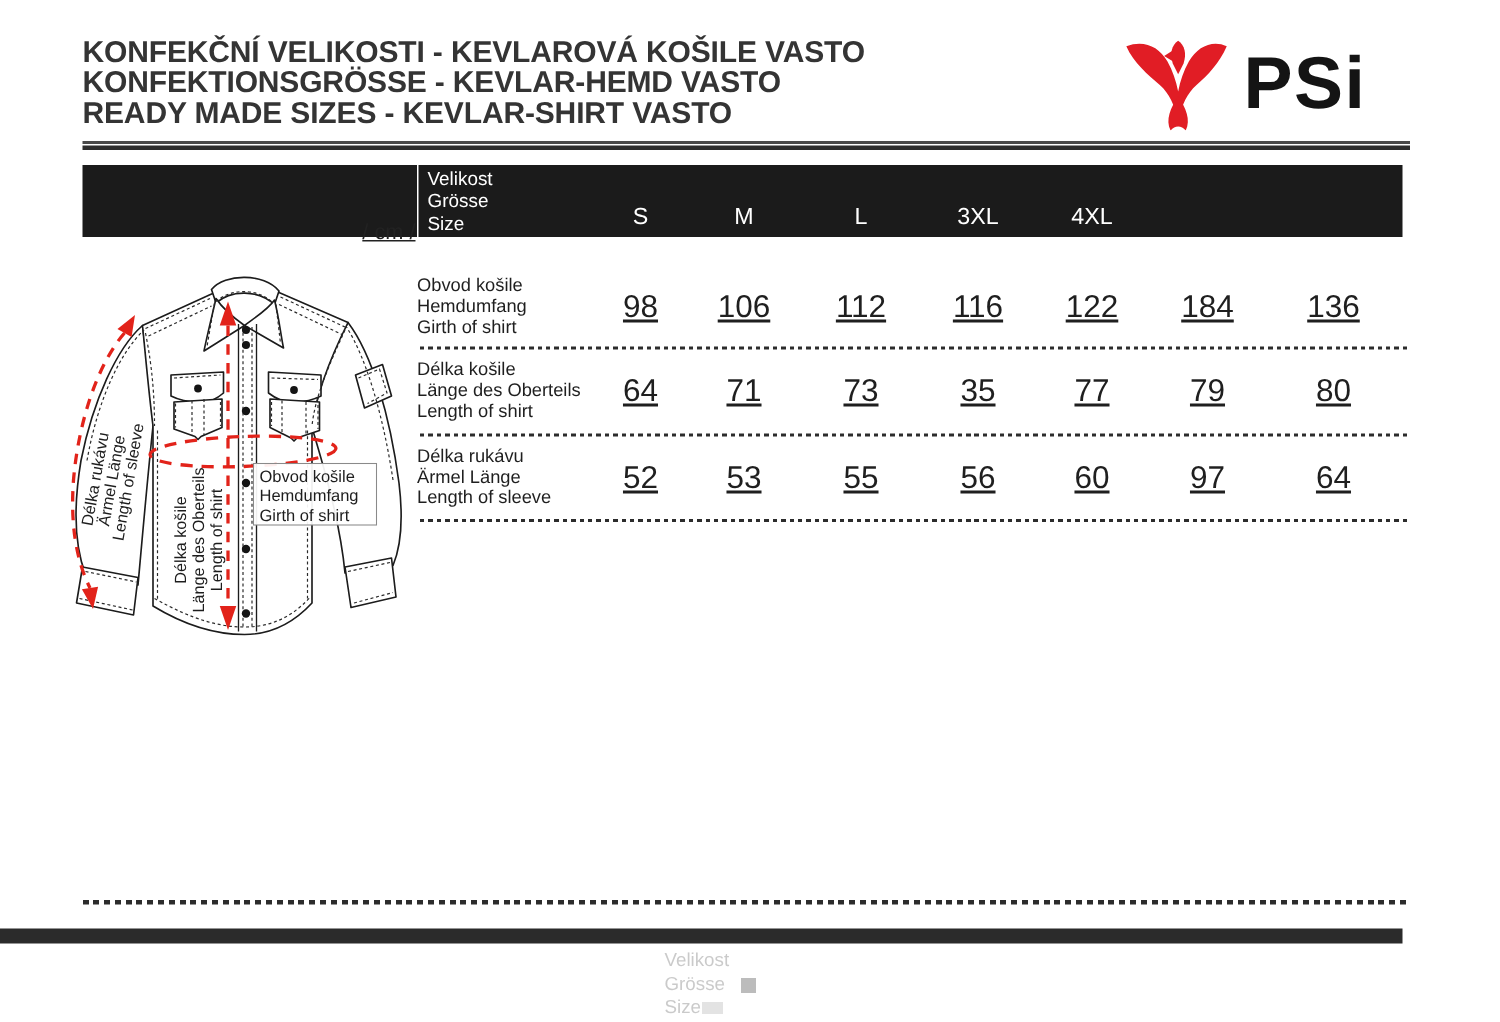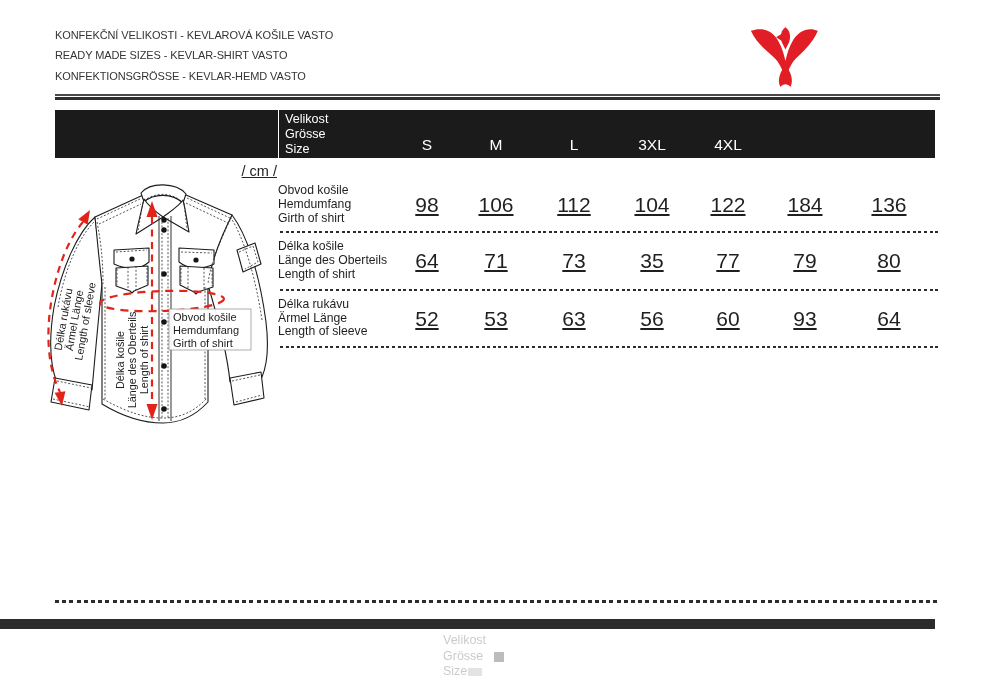--- a/index.html
+++ b/index.html
@@ -1,42 +1,42 @@
 <!DOCTYPE html>
 <html><head>
 <meta charset="utf-8">
 <style>
   html,body{margin:0;padding:0;background:#fff;}
   #page{position:relative;width:1000px;height:681px;background:#ffffff;overflow:hidden;
         font-family:"Liberation Sans",sans-serif;color:#222;}
   .abs{position:absolute;}
 
   
-  #title{left:55px;top:25px;font-size:11px;font-weight:normal;line-height:20.4px;
+  #title{left:55px;top:25px;font-size:20px;font-weight:bold;line-height:20.4px;
          color:#343434;letter-spacing:-0.1px;}
 
   
   #logo{left:748px;top:24px;width:200px;height:64px;display:flex;align-items:center;}
   #logo .word{font-size:49px;font-weight:bold;color:#141414;letter-spacing:1px;
               line-height:60px;margin-left:9px;}
 
   
   .rule-thin{left:55px;top:94px;width:885px;height:1.6px;background:#4a4a4a;}
   .rule-thick{left:55px;top:97px;width:885px;height:3px;background:#2e2e2e;}
 
   
   .tgrid{display:grid;grid-template-columns:223px 117px 64px 74px 82px 74px 78px 76px 92px;}
 
   #size-header{left:55px;top:110px;width:880px;height:48px;background:#1b1b1b;color:#fff;}
   #size-header .hlabel{border-left:1.5px solid #fff;padding:2px 0 0 6px;font-size:12.6px;
                        line-height:15px;}
   #size-header .scell{display:flex;align-items:flex-end;justify-content:center;
                       font-size:15.5px;padding-bottom:4px;}
 
-  #units{left:225px;top:163px;width:52px;text-align:right;font-size:14.5px;color:#222;text-decoration:underline;}
+  #units{left:225px;top:147px;width:52px;text-align:right;font-size:14.5px;color:#222;text-decoration:underline;}
 
   .drow{left:55px;width:880px;}
   .rlabel{font-size:12.2px;line-height:13.9px;color:#1f1f1f;}
   .rval{display:flex;align-items:center;justify-content:center;font-size:21px;color:#1f1f1f;text-decoration:underline;}
   #row0{top:158px;height:74px;}
   #row0 .inner{padding-top:20px;}
   #row1{top:232px;height:58px;}
   #row2{top:290px;height:57px;}
   .inner{height:100%;box-sizing:border-box;display:grid;
          grid-template-columns:223px 117px 64px 74px 82px 74px 78px 76px 92px;align-items:center;}
@@ -58,35 +58,36 @@
   #shirt{left:40px;top:172px;}
   svg text{font-family:"Liberation Sans",sans-serif;}
 </style>
 </head>
 <body>
 
 <div id="page">
 
   <div id="title" class="abs">
     <div>KONFEKČNÍ VELIKOSTI - KEVLAROVÁ KOŠILE VASTO</div>
+    <div>KONFEKTIONSGRÖSSE - KEVLAR-HEMD VASTO</div>
     <div>READY MADE SIZES - KEVLAR-SHIRT VASTO</div>
-    <div>KONFEKTIONSGRÖSSE - KEVLAR-HEMD VASTO</div>
   </div>
 
   <div id="logo" class="abs">
     <svg width="72" height="62" viewBox="0 0 100 86">
       <g fill="#e11d25">
         <path d="M4,8 C20,2 34,8 42,22 C47,31 50,40 52,50 C54,40 57,31 62,22
                  C70,8 84,2 97,8 C90,24 80,34 69,44 C60,52 56,62 52,76
                  C48,62 44,52 35,44 C24,34 11,24 4,8 Z"></path>
         <path d="M52,3 C46,7 44,15 47,24 L52,34 L57,24 C60,15 58,7 52,3 Z"></path>
         <path d="M47,12 L39,17 L47,22 Z"></path>
         <path d="M52,54 C45,65 40,76 45,86 C49,81 55,81 59,86 C64,76 59,65 52,54 Z"></path>
       </g>
     </svg>
+    <span class="word">PSi</span>
   </div>
 
   <div class="abs rule-thin"></div>
   <div class="abs rule-thick"></div>
 
   <div id="size-header" class="abs tgrid">
     <div></div>
     <div class="hlabel">
       <div>Velikost</div>
       <div>Grösse</div>
@@ -105,21 +106,21 @@
     <div class="inner">
       <div></div>
       <div class="rlabel">
         <div>Obvod košile</div>
         <div>Hemdumfang</div>
         <div>Girth of shirt</div>
       </div>
       <div class="rval">98</div>
       <div class="rval">106</div>
       <div class="rval">112</div>
-      <div class="rval">104</div>
+      <div class="rval">116</div>
       <div class="rval">122</div>
       <div class="rval">184</div>
       <div class="rval">136</div>
     </div>
   </div>
 
   <div id="row1" class="abs drow">
     <div class="inner">
       <div></div>
       <div class="rlabel">
@@ -140,24 +141,24 @@
   <div id="row2" class="abs drow">
     <div class="inner">
       <div></div>
       <div class="rlabel">
         <div>Délka rukávu</div>
         <div>Ärmel Länge</div>
         <div>Length of sleeve</div>
       </div>
       <div class="rval">52</div>
       <div class="rval">53</div>
-      <div class="rval">63</div>
+      <div class="rval">55</div>
       <div class="rval">56</div>
       <div class="rval">60</div>
-      <div class="rval">93</div>
+      <div class="rval">97</div>
       <div class="rval">64</div>
     </div>
   </div>
 
   <div id="dot0" class="abs dotline"></div>
   <div id="dot1" class="abs dotline"></div>
   <div id="dot2" class="abs dotline"></div>
 
   <svg id="shirt" class="abs" width="240" height="275" viewBox="0 0 240 275">
     <g fill="#ffffff" stroke="#1c1c1c" stroke-width="1.1" stroke-linejoin="round">

